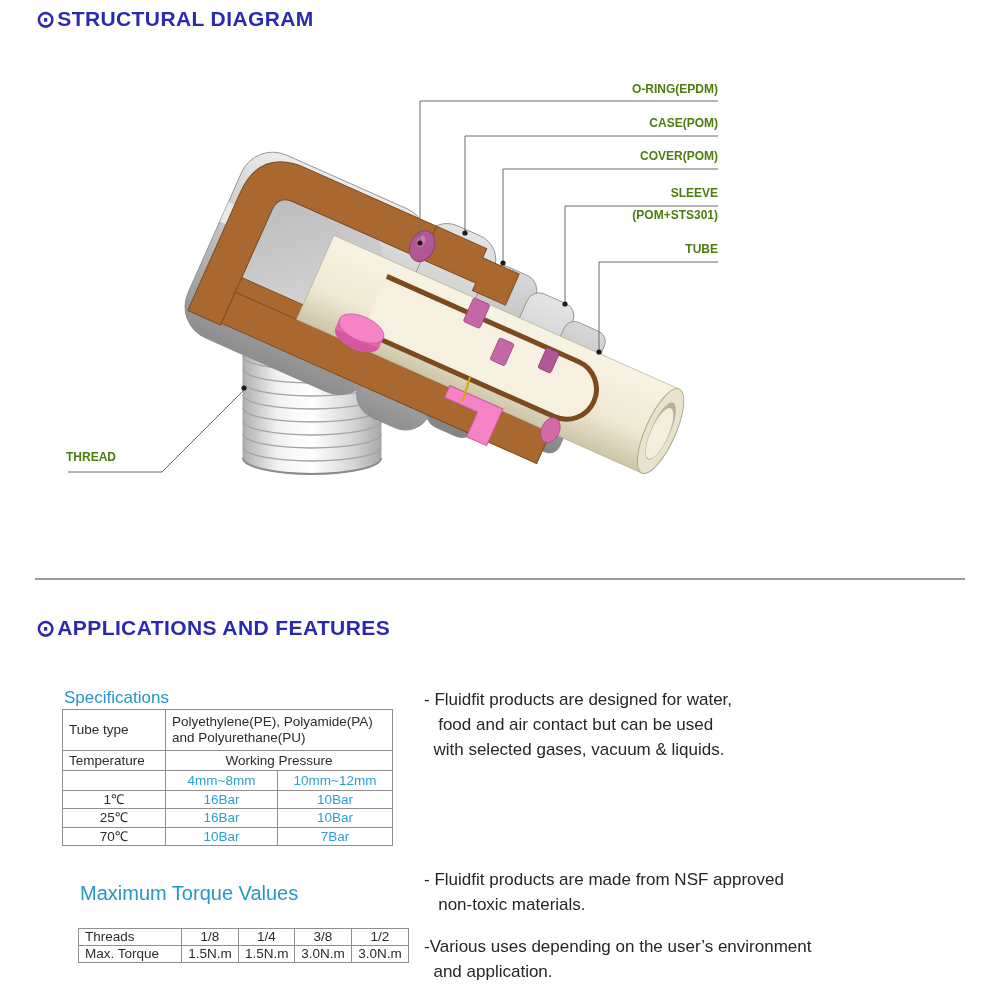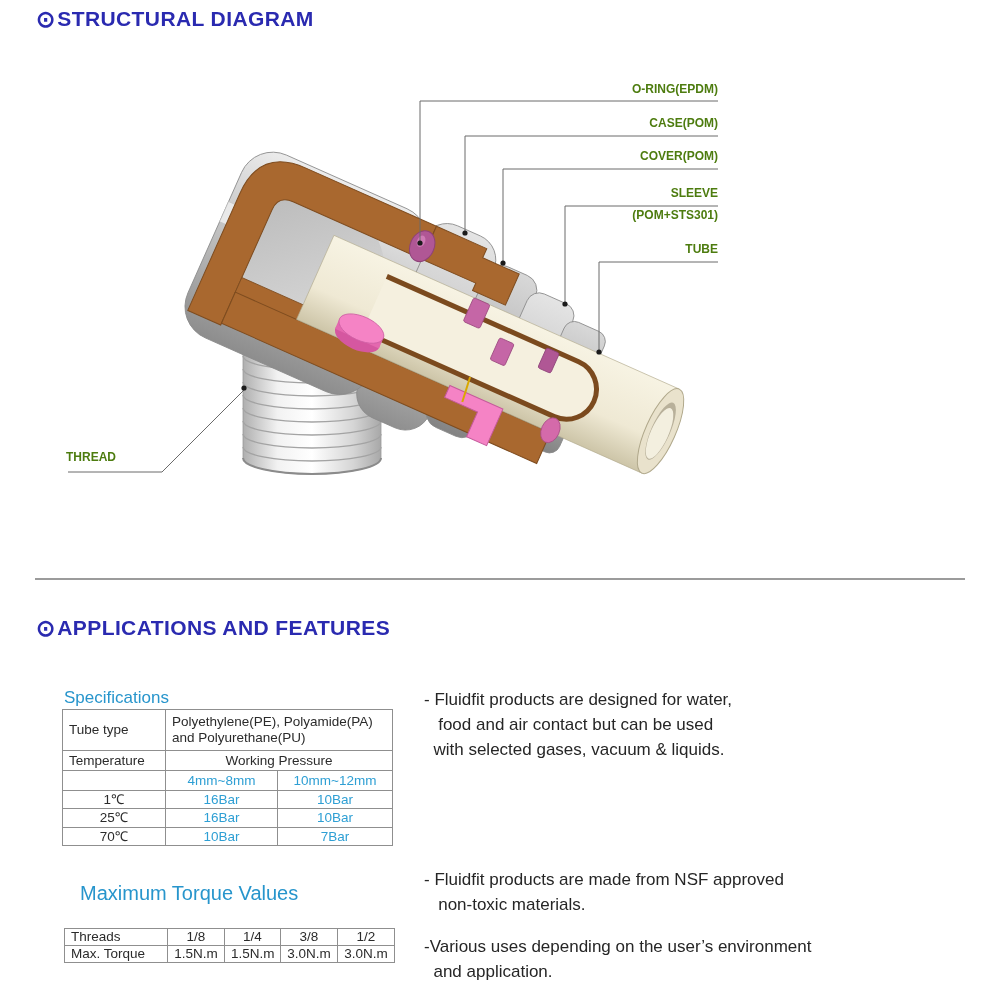--- a/index.html
+++ b/index.html
@@ -26,21 +26,21 @@
 
   .divider { position:absolute; left:35px; top:578px; width:930px; height:2px; background:#9b9b9b; }
 
   
   .tbl-heading { position:absolute; color:#2795cc; font-weight:normal; }
   #spec-heading { left:64px; top:688px; font-size:17px; }
   #torque-heading { left:64px; top:883px; font-size:20px; line-height:20px;margin-left:16px; }
   table.grid { position:absolute; border-collapse:collapse; table-layout:fixed; font-size:13.5px; color:#2b2b2b; }
   table.grid td { border:1px solid #8f8f8f; padding:0 6px; line-height:16px; overflow:hidden; }
   #spec-table { left:62px; top:709px; width:330px; }
-  #torque-table { left:64px; top:928px; width:330px; }
+  #torque-table { left:78px; top:928px; width:330px; }
   td.ctr { text-align:center; padding:0 2px; }
   .blu { color:#2e9fd4; }
   td.wrap2 { white-space:pre-wrap; }
 
   
   .feature { position:absolute; left:424px; width:500px; font-size:17px; color:#262626; line-height:25px; white-space:pre-wrap; }
   #feat-0 { top:687px; }
   #feat-1 { top:794px; }
   #feat-2 { top:867px; }
   #feat-3 { top:934px; }

